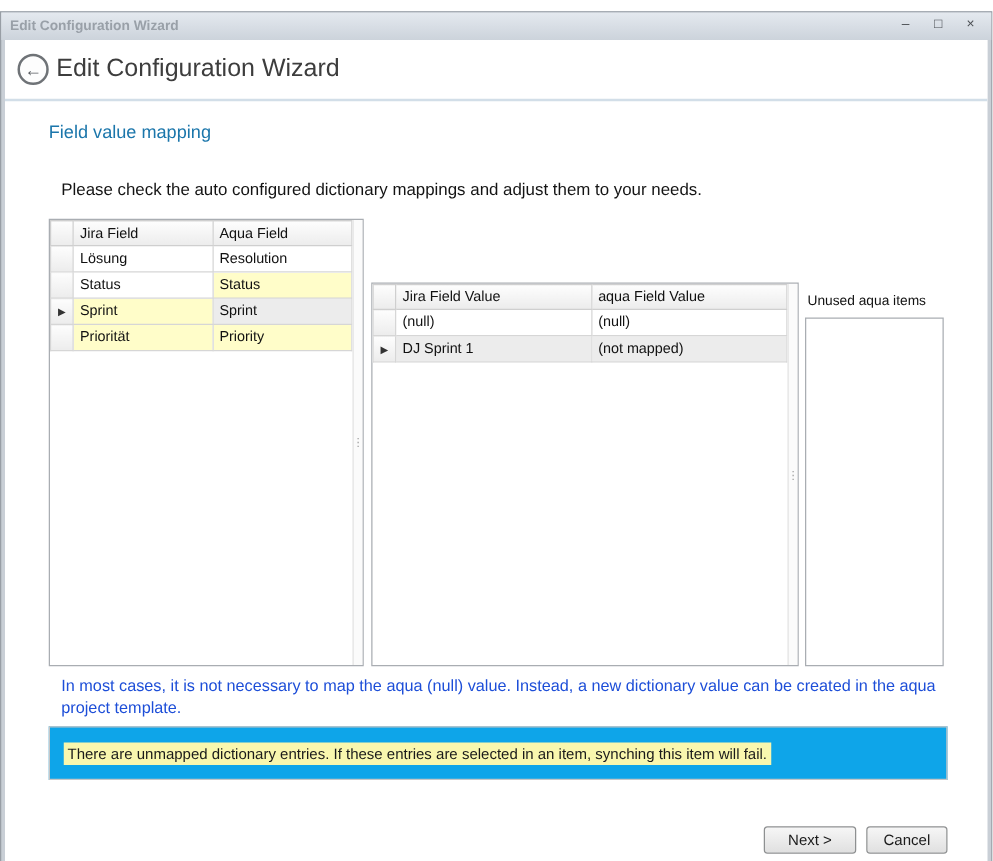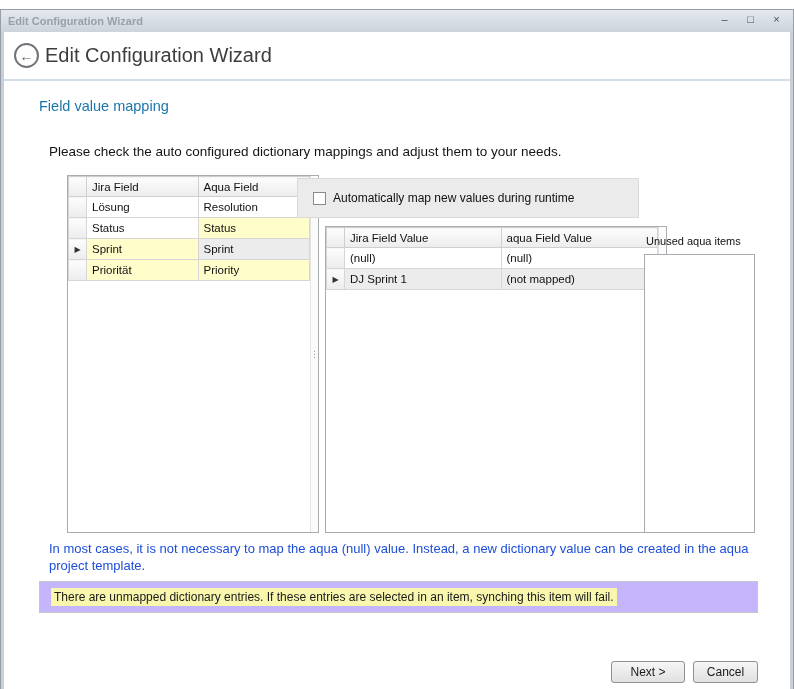--- a/index.html
+++ b/index.html
@@ -54,21 +54,21 @@
   .section-title {
     position: absolute; left: 35px; top: 66px;
     font-size: 14.5px; color: #1b76ab;
   }
   .instruction {
     position: absolute; left: 45px; top: 112px;
     font-size: 13.5px; color: #141414;
   }
   .gridbox {
     position: absolute; background: #fff;
-    border: 1px solid #a9adb2; overflow: hidden; margin-left: 28px;
+    border: 1px solid #a9adb2; overflow: hidden;
   }
   .gridbox-field { left: 35px; top: 143px; width: 252px; height: 358px; }
   .gridbox-value { left: 293px; top: 194px; width: 342px; height: 307px; }
   table.grid {
     border-collapse: collapse; table-layout: fixed;
     width: calc(100% - 8px); background: #fff;
     font-size: 11.5px; color: #111;
   }
   .grid th, .grid td {
     border: 1px solid #d6d6d6; padding: 2px 5px;
@@ -109,22 +109,22 @@
   }
   .listbox {
     position: absolute; left: 640px; top: 222px; width: 111px; height: 279px;
     background: #fff; border: 1px solid #a9adb2;
   }
   .note {
     position: absolute; left: 45px; top: 508px; width: 706px;
     font-size: 13px; line-height: 17px; color: #1d4ed8;
   }
   .warning-box {
-    position: absolute; left: 35px; top: 549px; width: 719px; height: 32px;
-    background: #c4b5fd; border: 1px solid #c6c6c6;
+    position: absolute; left: 35px; top: 549px; width: 719px; height: 43px;
+    background: #0ea5e9; border: 1px solid #c6c6c6;
     display: flex; align-items: center; padding-left: 11px;
   }
   .warning-text {
     font-size: 12px; color: #1a1a1a;
     background: #f9f7ae; padding: 2px 3px;
   }
   .btn {
     position: absolute; top: 629px; height: 22px;
     background: linear-gradient(#f6f6f6, #e0e0e0);
     border: 1px solid #8e9091; border-radius: 3px;
@@ -193,24 +193,20 @@
               <td class="hl">Priorität</td>
               <td class="hl">Priority</td>
             </tr>
           </tbody>
       </table>
       <div class="vsplit">
         <span>⋮</span>
       </div>
     </div>
 
-    <div class="checkbox-panel">
-      <span class="checkbox"></span>
-      <span class="checkbox-label">Automatically map new values during runtime</span>
-    </div>
 
     <div class="gridbox gridbox-value">
       <table class="grid">
         <thead>
           <tr>
             <th class="sel"></th>
             <th>Jira Field Value</th>
             <th>aqua Field Value</th>
           </tr>
         </thead>

